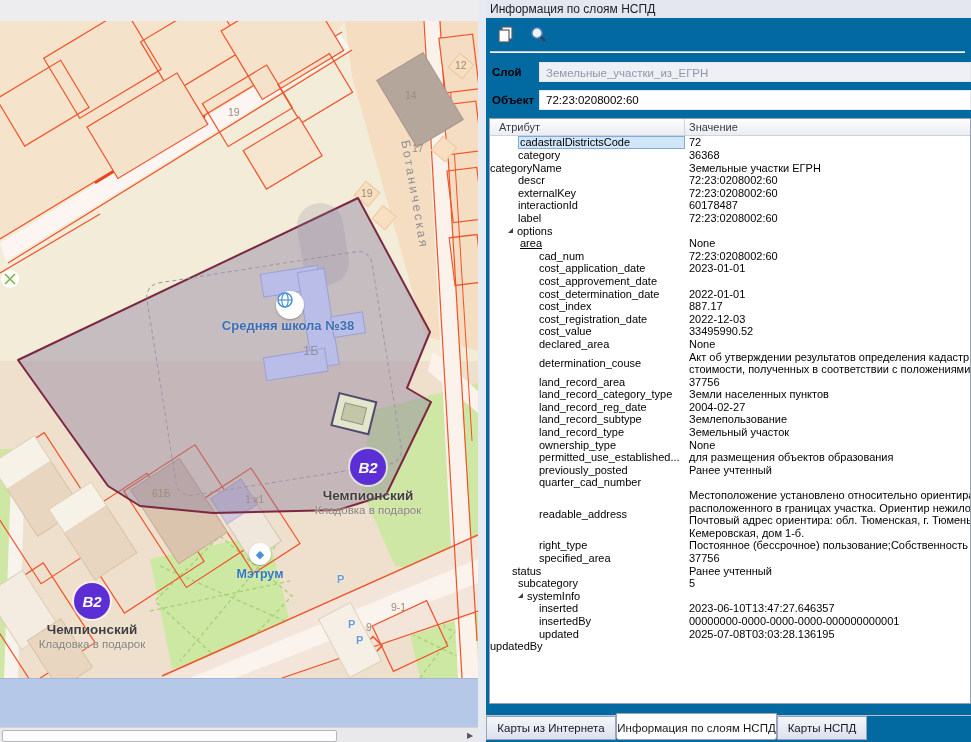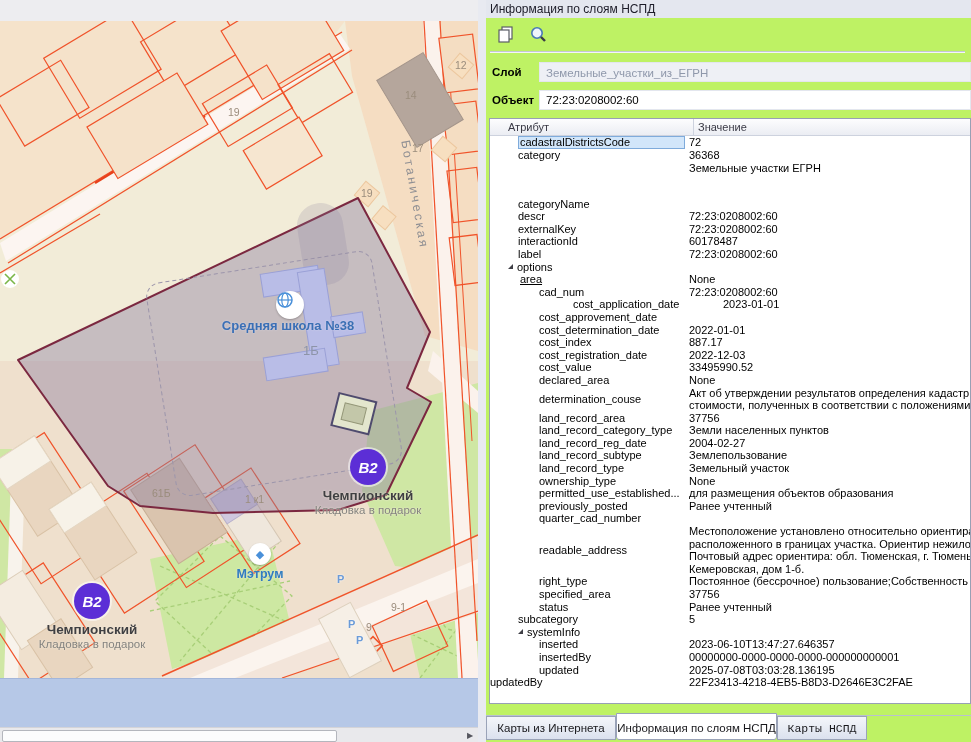--- a/index.html
+++ b/index.html
@@ -30,37 +30,37 @@
   .metrum-badge{width:22px;height:22px;border-radius:50%;background:#fff;display:flex;align-items:center;justify-content:center;
     color:#4a90d9;font-size:11px;box-shadow:0 1px 2px rgba(0,0,0,.25);}
   .metrum-label{width:100px;text-align:center;color:#2f7cc0;font-weight:bold;font-size:12.5px;text-shadow:0 0 2px #efe7dc;}
   .school-badge{width:28px;height:28px;border-radius:50%;background:#fff;display:flex;align-items:center;justify-content:center;box-shadow:0 1px 2px rgba(0,0,0,.25);}
   .p-mark{color:#6b9bd8;font-weight:bold;font-size:11px;text-shadow:0 0 2px #fff;}
 
   
   .splitter{position:absolute;left:478px;top:0;width:8px;height:742px;background:#e8eaf1;border-right:1px solid #c6cbd8;}
 
   
-  .info-panel{position:absolute;left:486px;top:0;width:485px;height:742px;background:#bef264;}
+  .info-panel{position:absolute;left:486px;top:0;width:485px;height:742px;background:#0369a1;}
   .panel-title{position:absolute;left:0;top:0;width:100%;height:18px;background:#e4e7ef;
     font-size:12px;color:#1c1c28;padding:2px 0 0 4px;box-sizing:border-box;}
   .toolbar{position:absolute;left:0;top:20px;width:100%;height:30px;}
   .tool-btn{position:absolute;top:2px;width:24px;height:24px;display:flex;align-items:center;justify-content:center;border-radius:2px;}
   .tool-copy{left:8px;}
   .tool-search{left:40px;}
   .tb-sep{position:absolute;left:4px;top:51px;width:475px;height:0;border-top:1px solid #c3c7d3;border-bottom:1px solid #f3f5fa;}
 
   .field-label{position:absolute;left:6px;font-size:11.5px;font-weight:bold;color:#000;}
   .field-box{position:absolute;left:53px;width:432px;height:20px;font-size:11.5px;line-height:20px;padding-left:6px;box-sizing:border-box;}
   .layer-box{background:#eef0f5;color:#8f98ab;border:1px solid #e3e6ee;}
   .object-box{background:#ffffff;color:#000;border:1px solid #e3e6ee;font-family:"Liberation Sans",sans-serif;outline:none;}
 
   .attr-table{position:absolute;left:3px;top:118px;width:482px;height:586px;background:#fff;border:1px solid #98a0b4;
     box-sizing:border-box;overflow:hidden;font-size:11px;color:#000;}
-  .t-head{display:flex;height:16px;background:linear-gradient(#fdfdfe,#ebedf3);border-bottom:1px solid #cdd2de;color:#3a3a46;padding-left:9px;}
+  .t-head{display:flex;height:16px;background:linear-gradient(#fdfdfe,#ebedf3);border-bottom:1px solid #cdd2de;color:#3a3a46;}
   .th-attr{width:195px;box-sizing:border-box;padding:2px 0 0 9px;border-right:1px solid #cdd2de;}
   .th-val{flex:1;padding:2px 0 0 4px;}
   .t-row{display:flex;align-items:stretch;}
   .cell-attr{width:195px;box-sizing:border-box;display:flex;align-items:center;}
   .attr-box{flex:1;display:flex;align-items:center;line-height:12.6px;min-height:12.6px;}
   .attr-box.sel{background:#d2e6fa;border:1px solid #7fabdb;min-height:11px;line-height:11px;padding-left:1px;}
   .cell-val{flex:1;padding-left:4px;white-space:pre;overflow:hidden;line-height:12.6px;}
   .tri{display:inline-block;width:0;height:0;border-left:5px solid transparent;border-bottom:5px solid #3f3f46;margin:0 4px 1px 0;}
 
   .tabbar{position:absolute;left:0;top:713px;width:485px;height:29px;}
@@ -275,21 +275,21 @@
           </div>
           <div class="cell-val">72</div>
         </div>
         <div class="t-row">
           <div class="cell-attr" style="padding-left: 28px;">
             <div class="attr-box">category</div>
           </div>
           <div class="cell-val">36368</div>
         </div>
         <div class="t-row">
-          <div class="cell-attr" style="padding-left: 28px; margin-top: 36px;">
+          <div class="cell-attr" style="">
             <div class="attr-box">categoryName</div>
           </div>
           <div class="cell-val">Земельные участки ЕГРН</div>
         </div>
         <div class="t-row">
           <div class="cell-attr" style="padding-left: 28px;">
             <div class="attr-box">descr</div>
           </div>
           <div class="cell-val">72:23:0208002:60</div>
         </div>
@@ -324,21 +324,21 @@
           </div>
           <div class="cell-val">None</div>
         </div>
         <div class="t-row">
           <div class="cell-attr" style="padding-left: 49px;">
             <div class="attr-box">cad_num</div>
           </div>
           <div class="cell-val">72:23:0208002:60</div>
         </div>
         <div class="t-row">
-          <div class="cell-attr" style="padding-left: 49px; margin-left: 34px;">
+          <div class="cell-attr" style="padding-left: 49px;">
             <div class="attr-box">cost_application_date</div>
           </div>
           <div class="cell-val">2023-01-01</div>
         </div>
         <div class="t-row">
           <div class="cell-attr" style="padding-left: 49px;">
             <div class="attr-box">cost_approvement_date</div>
           </div>
           <div class="cell-val"></div>
         </div>
@@ -447,21 +447,21 @@
           </div>
           <div class="cell-val">Постоянное (бессрочное) пользование;Собственность</div>
         </div>
         <div class="t-row">
           <div class="cell-attr" style="padding-left: 49px;">
             <div class="attr-box">specified_area</div>
           </div>
           <div class="cell-val">37756</div>
         </div>
         <div class="t-row">
-          <div class="cell-attr" style="padding-left: 49px;">
+          <div class="cell-attr" style="padding-left: 22px;">
             <div class="attr-box">status</div>
           </div>
           <div class="cell-val">Ранее учтенный</div>
         </div>
         <div class="t-row">
           <div class="cell-attr" style="padding-left: 28px;">
             <div class="attr-box">subcategory</div>
           </div>
           <div class="cell-val">5</div>
         </div>
@@ -487,23 +487,22 @@
         <div class="t-row">
           <div class="cell-attr" style="padding-left: 49px;">
             <div class="attr-box">updated</div>
           </div>
           <div class="cell-val">2025-07-08T03:03:28.136195</div>
         </div>
         <div class="t-row">
           <div class="cell-attr" style="">
             <div class="attr-box">updatedBy</div>
           </div>
-          <div class="cell-val">22F23413-4218-4EB5-B8D3-D2646E3C2FAE</div>
         </div>
       </div>
   </div>
 
   <div class="tabbar" id="tabbar">
       <div class="tab" style="left: 0px; width: 130px;">Карты из Интернета</div>
       <div class="tab active" style="left: 130px; width: 161px;">Информация по слоям НСПД</div>
-      <div class="tab" style="left: 291px; width: 90px; font-family: Liberation Mono, monospace;">Карты НСПД</div>
+      <div class="tab" style="left: 291px; width: 90px;">Карты НСПД</div>
     </div>
 </div>
 
 </body></html>

